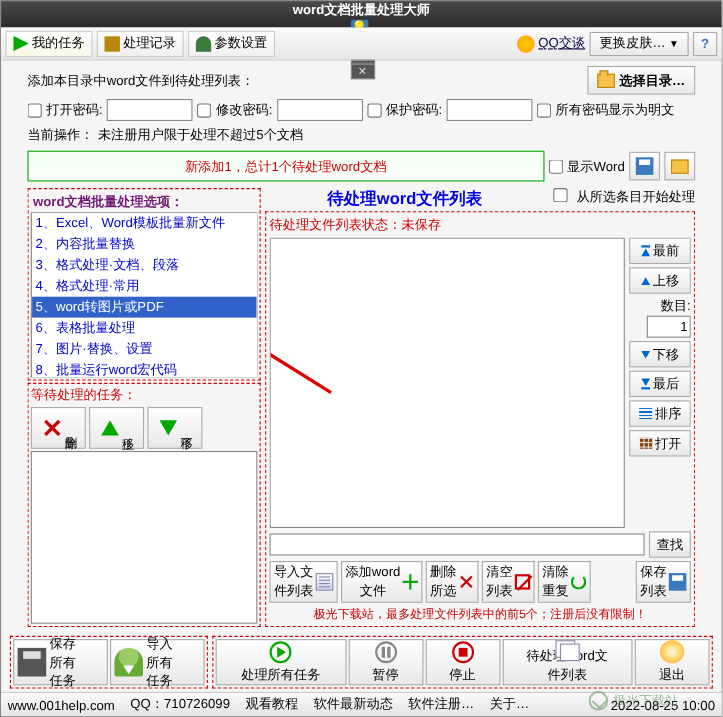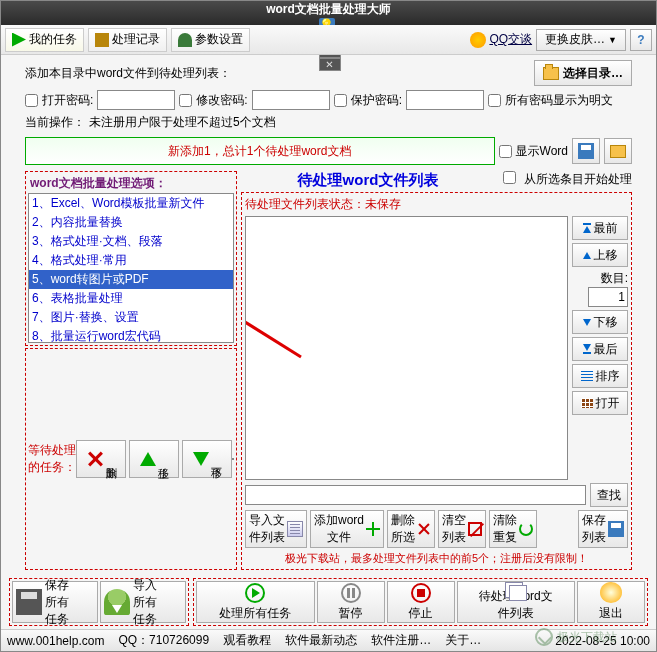--- a/index.html
+++ b/index.html
@@ -46,21 +46,21 @@
 .open-ic { width: 16px; height: 13px; background: #f7c14a; border: 1px solid #b8860b; }
 
 .main-area { flex: 1; display: flex; gap: 4px; overflow: hidden; }
 .left-col { width: 212px; display: flex; flex-direction: column; gap: 2px; }
 .options-box { border: 1px dashed #c00; padding: 2px; }
 .options-title { color: #701a75; font-weight: bold; padding: 1px 2px; }
 .options-list { border: 1px solid #888; background: #fff; height: 150px; overflow: auto; }
 .options-list .item { padding: 1px 3px; color: #0000cc; cursor: pointer; white-space: nowrap; }
 .options-list .item.sel { background: #3162c9; color: #fff; }
 
-.pending-box { border: 1px dashed #c00; padding: 2px; flex: 1; display: flex; flex-direction: row; align-items: center; }
+.pending-box { border: 1px dashed #c00; padding: 2px; flex: 1; display: flex; flex-direction: column; }
 .pending-title { color: #c00; }
 .pending-actions { display: flex; gap: 3px; margin: 2px 0; }
 .act-btn { border: 1px solid #aaa; background: linear-gradient(#fff,#e8e8e8); width: 50px; height: 38px; display: flex; flex-direction: row; align-items: center; justify-content: center; cursor: pointer; gap: 2px; }
 .act-btn .vtxt { writing-mode: vertical-rl; text-orientation: upright; font-size: 11px; line-height: 1; letter-spacing: 0; }
 .x-ic { width: 18px; height: 18px; position: relative; }
 .x-ic::before, .x-ic::after { content: ""; position: absolute; left: 8px; top: 0; width: 3px; height: 18px; background: #c00; }
 .x-ic::before { transform: rotate(45deg); }
 .x-ic::after { transform: rotate(-45deg); }
 .arrow-up-ic { width: 0; height: 0; border-left: 8px solid transparent; border-right: 8px solid transparent; border-bottom: 14px solid #0a0; }
 .arrow-down-ic { width: 0; height: 0; border-left: 8px solid transparent; border-right: 8px solid transparent; border-top: 14px solid #0a0; }

